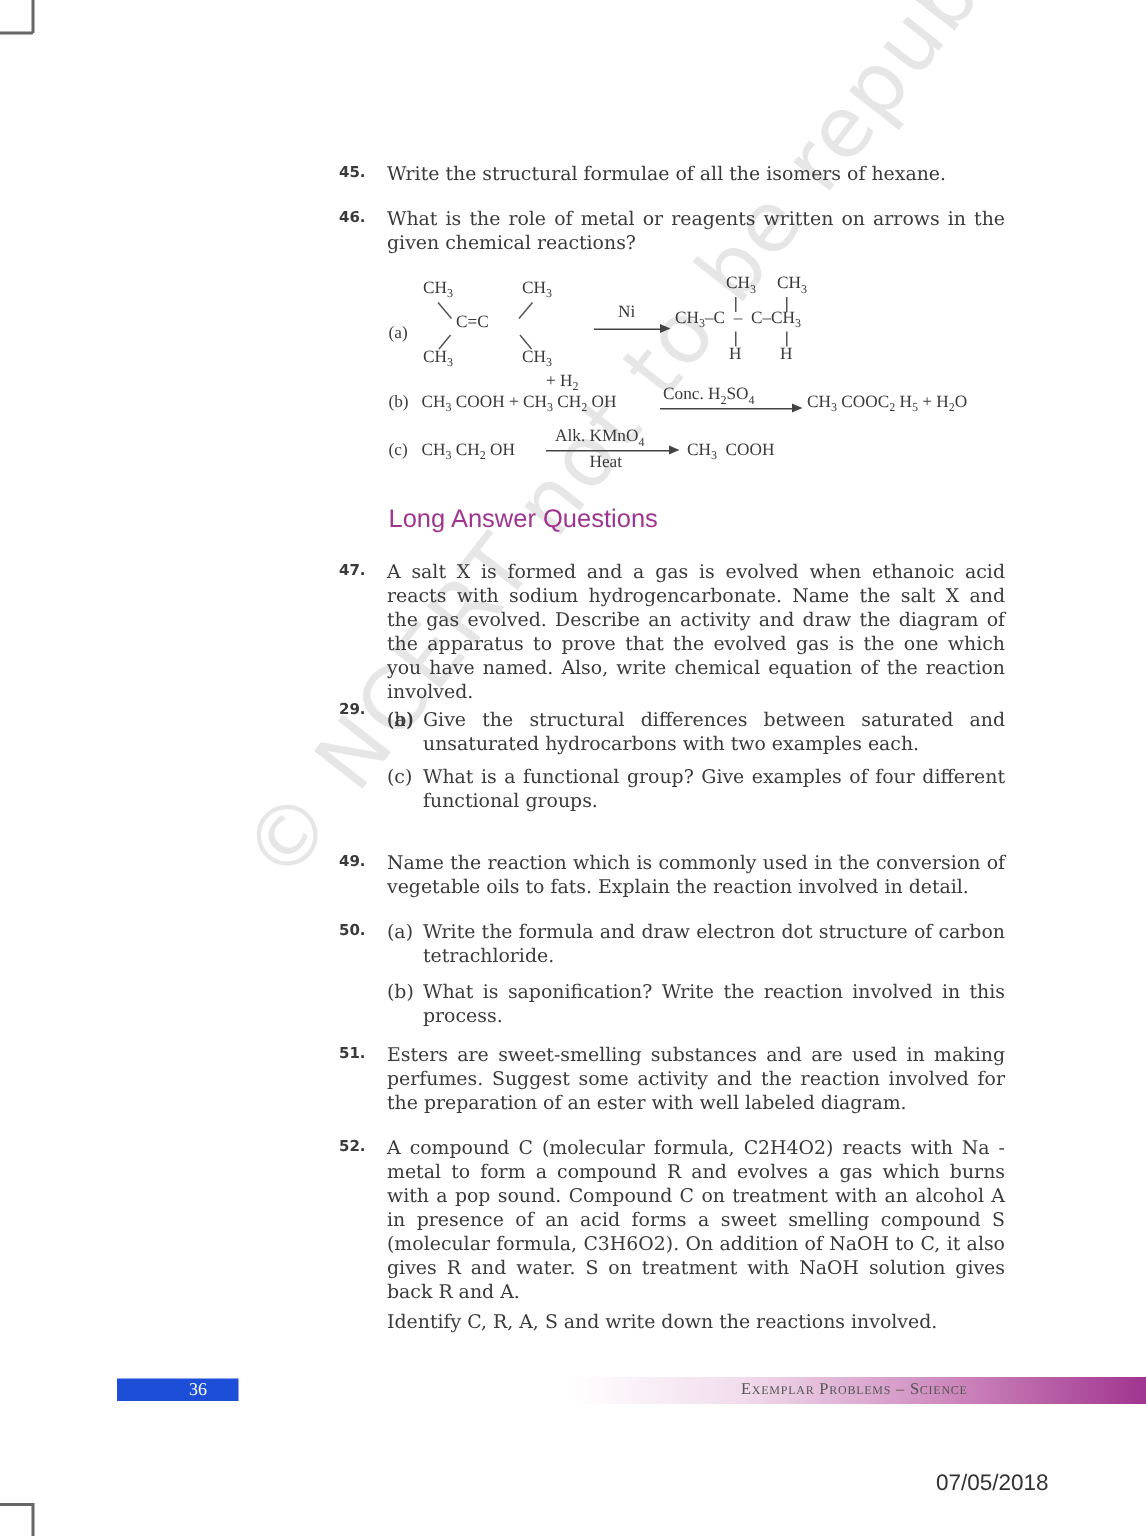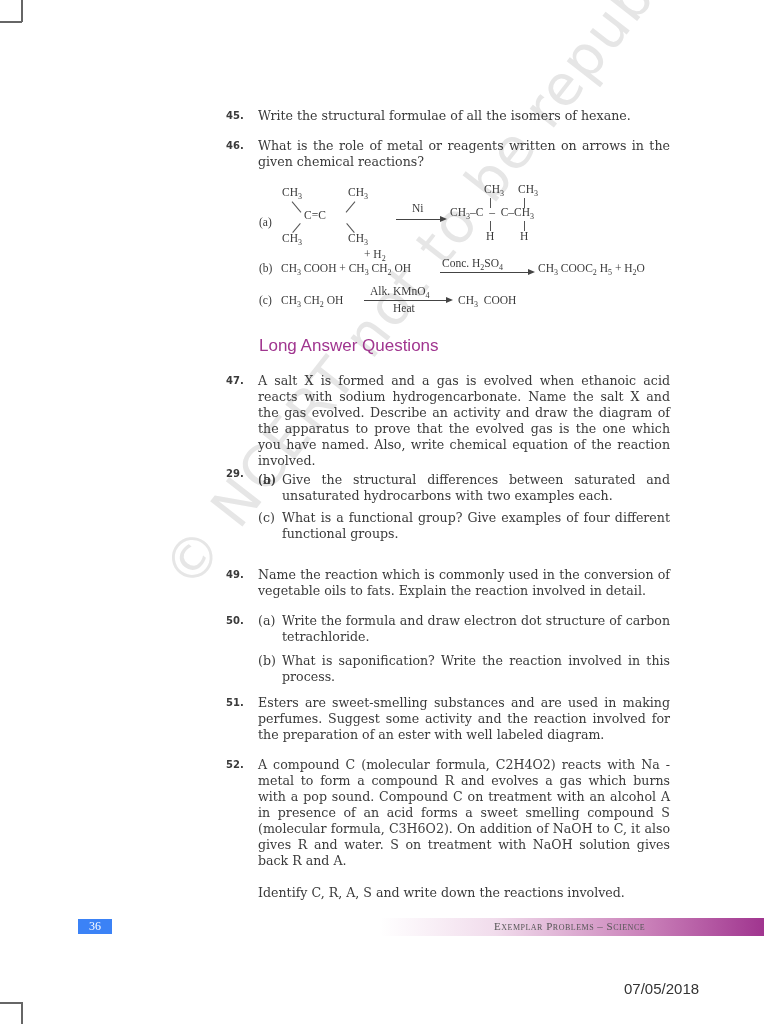--- a/index.html
+++ b/index.html
@@ -38,23 +38,23 @@
   .chem { position: absolute; font-size: 11.5px; color: #3a3a3a; white-space: nowrap; font-family: "Liberation Serif", "DejaVu Serif", serif; }
   sub { font-size: 8px; vertical-align: -3px; }
   .arrow-line { position: absolute; height: 1px; background: #444; }
   .arrow-head {
     position: absolute; width: 0; height: 0;
     border-top: 3px solid transparent; border-bottom: 3px solid transparent;
     border-left: 7px solid #444;
   }
   .bond { position: absolute; background: #555; }
   .page-num-box {
-    position: absolute; left: 78px; top: 919px; width: 34px; height: 15px;
-    background: #3b82f6; color: #fff; text-align: center;
-    font-family: "Liberation Serif", serif; font-size: 12px; line-height: 15px;
+    position: absolute; left: 78px; top: 919px; width: 54px; height: 15px;
+    background: #1d4ed8; color: #fff; text-align: center;
+    font-family: "Liberation Serif", serif; font-size: 12px; line-height: 15px; padding-left: 27px;
   }
   .footer-band {
     position: absolute; left: 380px; top: 918px; width: 384px; height: 18px;
     background: linear-gradient(to right, #ffffff 0%, #f1dcec 30%, #c97fb8 70%, #a0358f 100%);
   }
   .footer-title {
     position: absolute; left: 494px; top: 920px;
     font-family: "Liberation Serif", serif; font-size: 11px;
     font-variant: small-caps; letter-spacing: 0.5px; color: #555;
   }
@@ -174,21 +174,21 @@
   </div>
 
   <div class="q" style="top:695px;">
     <span class="qnum">51.</span>
     <div class="qtext">Esters are sweet-smelling substances and are used in making perfumes. Suggest some activity and the reaction involved for the preparation of an ester with well labeled diagram.</div>
   </div>
 
   <div class="q" style="top:757px;">
     <span class="qnum">52.</span>
     <div class="qtext">A compound C (molecular formula, C2H4O2) reacts with Na - metal to form a compound R and evolves a gas which burns with a pop sound. Compound C on treatment with an alcohol A in presence of an acid forms a sweet smelling compound S (molecular formula, C3H6O2). On addition of NaOH to C, it also gives R and water. S on treatment with NaOH solution gives back R and A.</div>
-    <div class="qtext" style="margin-top:16px;">Identify C, R, A, S and write down the reactions involved.</div>
+    <div class="qtext" style="margin-top:4px;">Identify C, R, A, S and write down the reactions involved.</div>
   </div>
 
 </div>
 
 <div class="page-num-box">36</div>
 <div class="footer-band"></div>
 <div class="footer-title">Exemplar Problems – Science</div>
 <div class="date">07/05/2018</div>
 
 </body></html>

